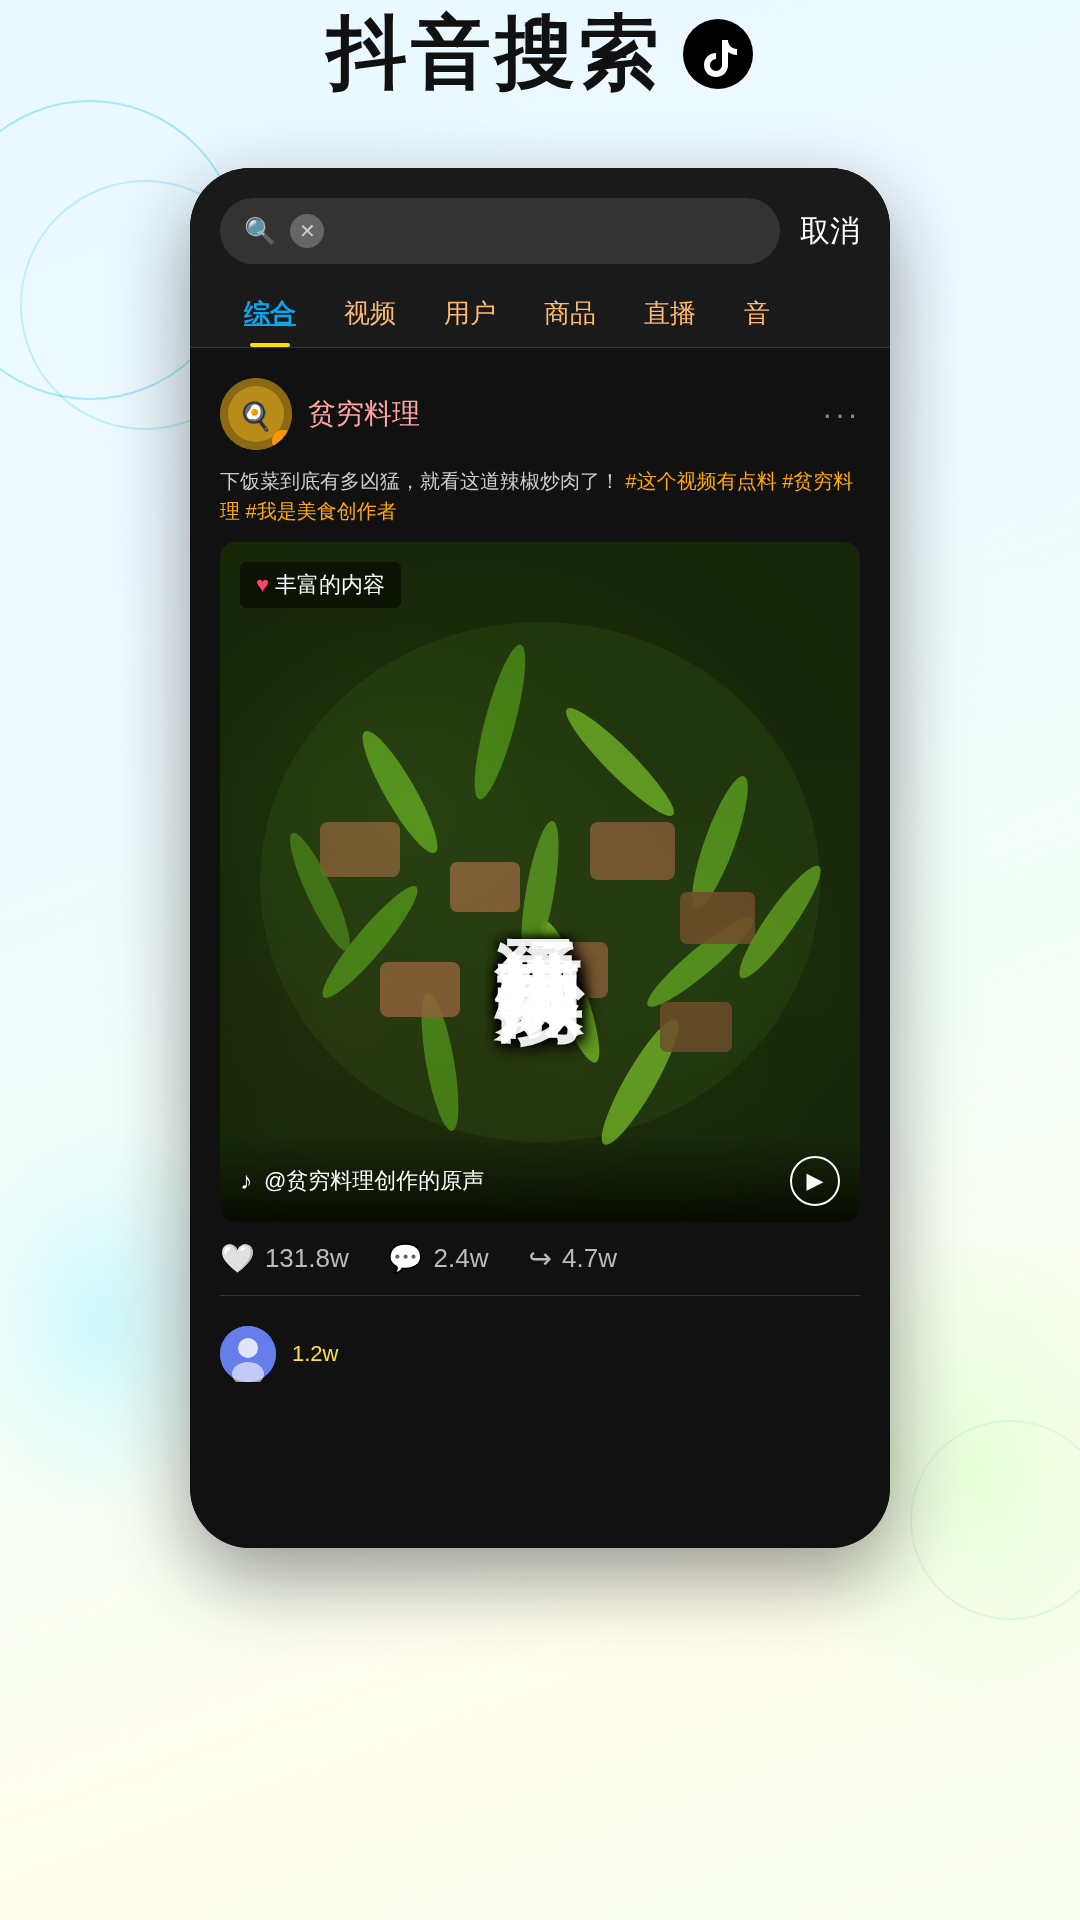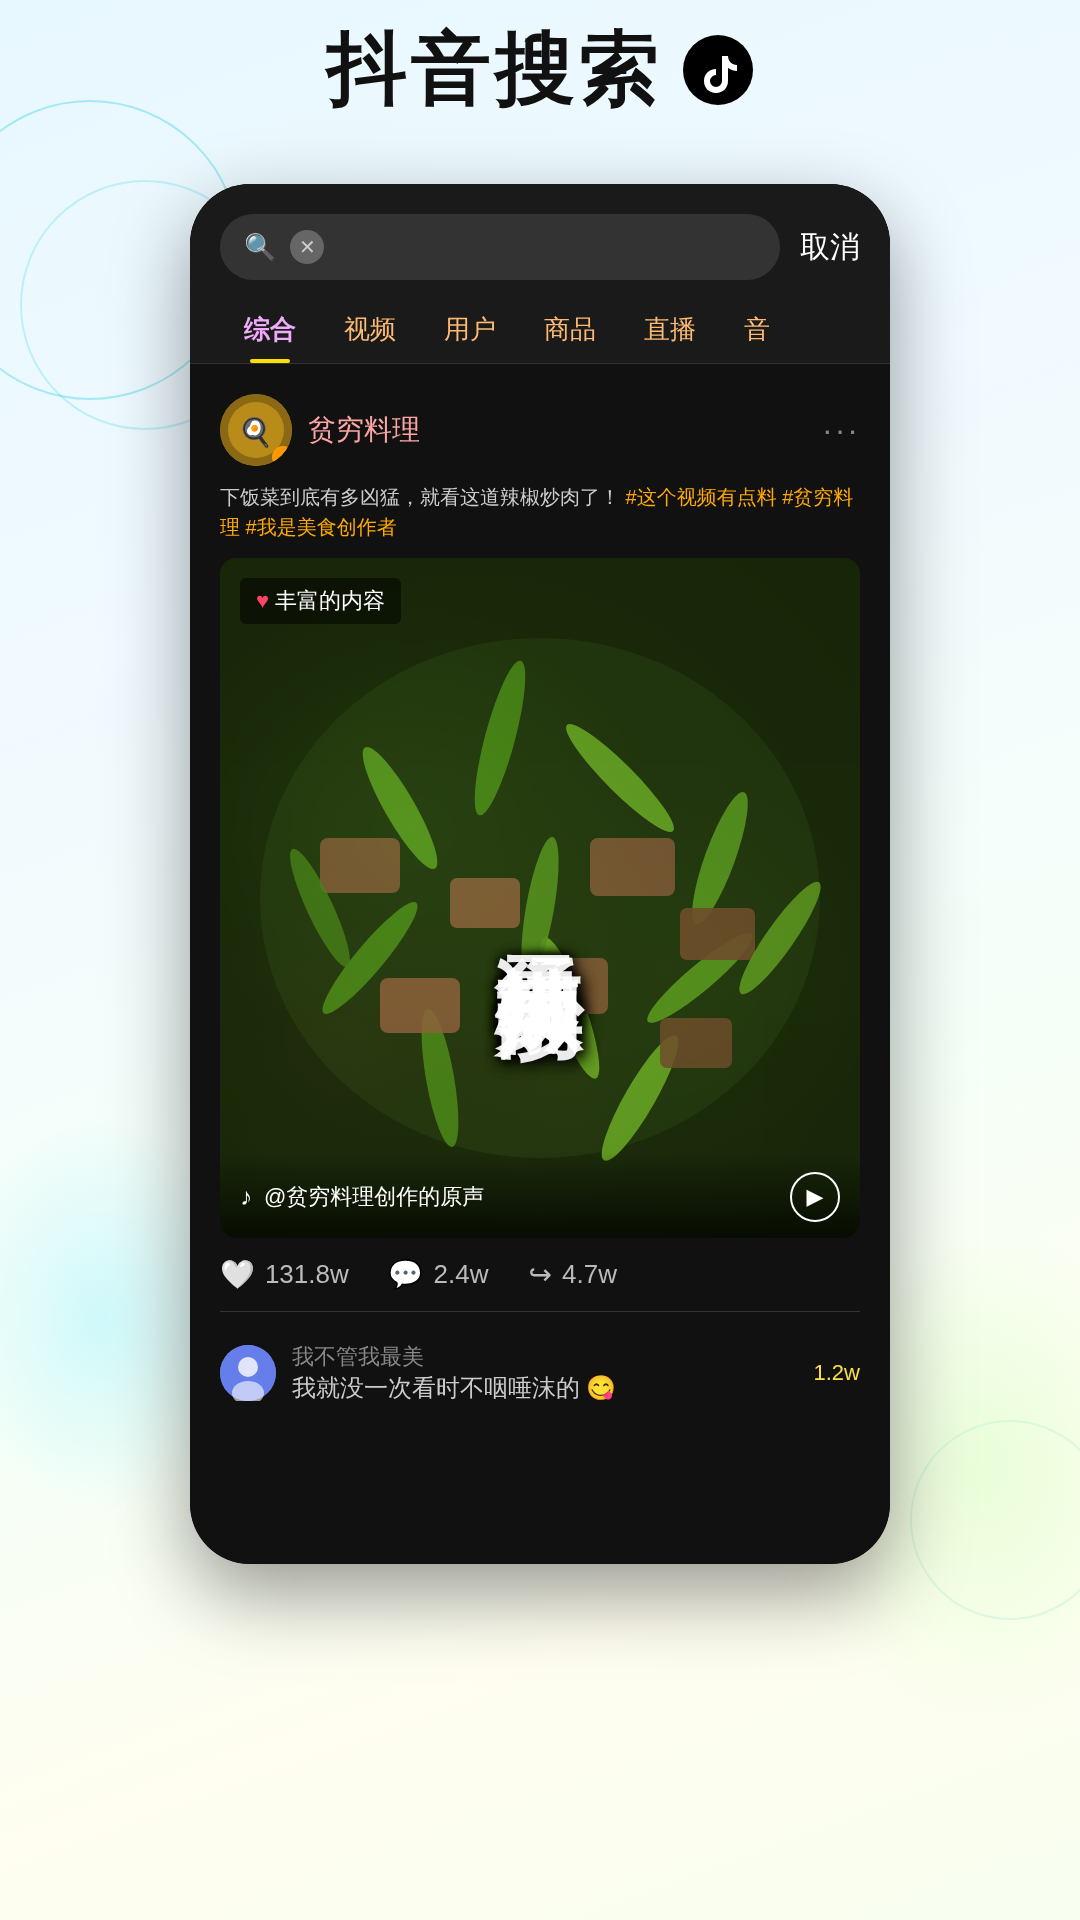--- a/index.html
+++ b/index.html
@@ -56,21 +56,20 @@
       bottom: 400px;
       left: -50px;
     }
 
     
     .header {
       text-align: center;
       padding-bottom: 40px;
       position: relative;
       z-index: 2;
-      margin-top: 16px;
     }
     .header-title {
       font-size: 80px;
       font-weight: 900;
       color: #111;
       letter-spacing: 4px;
       display: flex;
       align-items: center;
       justify-content: center;
       gap: 10px;
@@ -170,22 +169,23 @@
       border-bottom: 1px solid #333;
     }
     .tab-item {
       padding: 12px 24px 16px;
       color: #fdba74;
       font-size: 26px;
       position: relative;
       white-space: nowrap;
     }
     .tab-item.active {
-      color: #f0abfc;
+      color: #0ea5e9;
       font-weight: 600;
+      text-decoration: underline;
     }
     .tab-item.active::after {
       content: '';
       position: absolute;
       bottom: 0;
       left: 50%;
       transform: translateX(-50%);
       width: 40px;
       height: 4px;
       background: #ffdd00;
@@ -540,24 +540,20 @@
 
         <div class="comment-preview">
           <div class="comment-item">
             <div class="comment-avatar">
               <svg width="56" height="56" viewBox="0 0 56 56">
                 <circle cx="28" cy="28" r="28" fill="#667eea"></circle>
                 <circle cx="28" cy="22" r="10" fill="rgba(255,255,255,0.8)"></circle>
                 <ellipse cx="28" cy="48" rx="16" ry="12" fill="rgba(255,255,255,0.6)"></ellipse>
               </svg>
             </div>
-            <div class="comment-content">
-              <div class="comment-author">我不管我最美</div>
-              <div class="comment-text">我就没一次看时不咽唾沫的 😋</div>
-            </div>
             <div class="comment-right">1.2w</div>
           </div>
         </div>
 
       </div>
     </div>
   </div>
 </div>
 
 </body></html>

